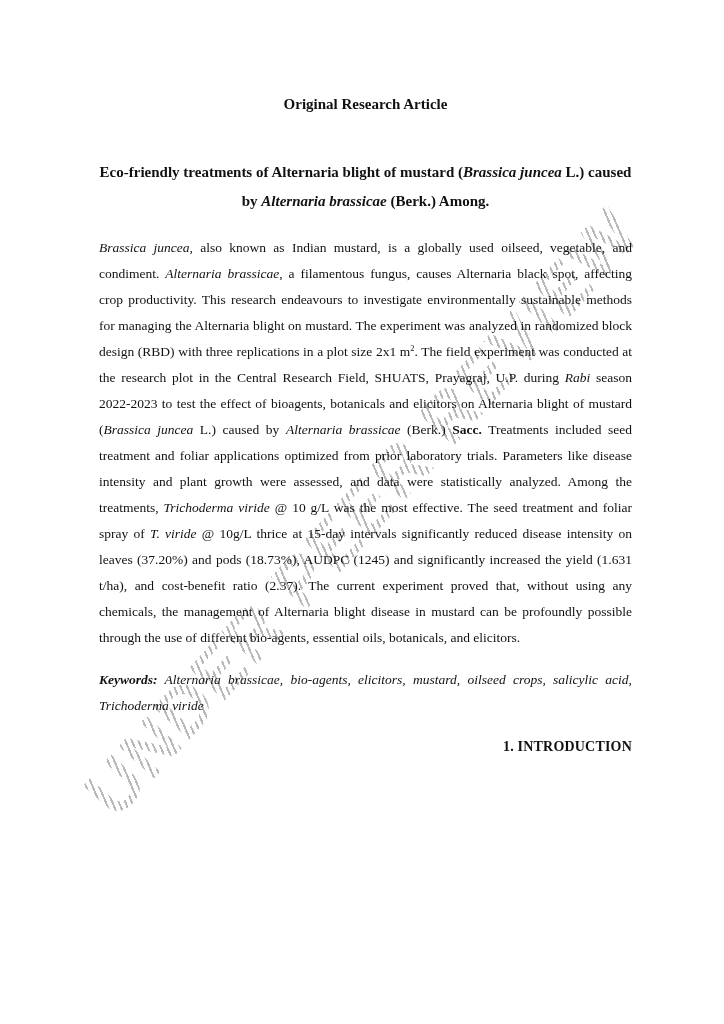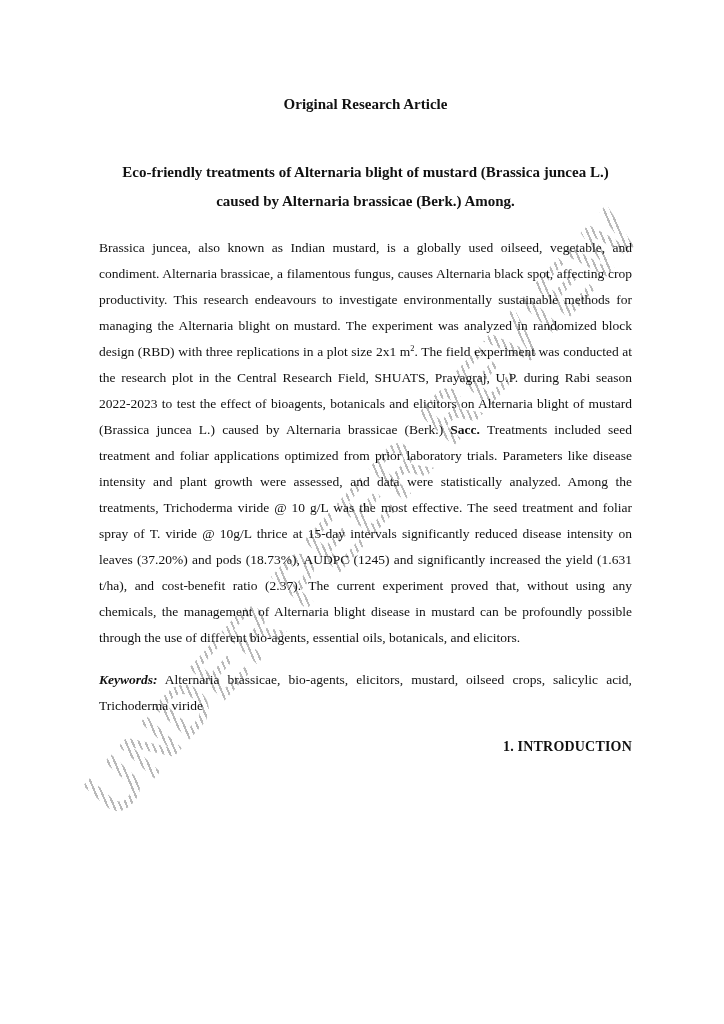--- a/index.html
+++ b/index.html
@@ -43,21 +43,21 @@
   .abstract-heading { margin-top: 87px; }
   .body-text {
     font-size: 13.5px;
     line-height: 26px;
     text-align: justify;
   }
   .abstract-text { margin-top: 19px; }
   .keywords { margin-top: 16px; }
   .intro-heading { margin-top: 20px; text-align: right; }
   .intro-text { margin-top: 8px; }
-  .i { }
+  .i { font-style: italic; }
   .b { font-weight: bold; }
   .bi { font-weight: bold; font-style: italic; }
   sup { font-size: 0.62em; line-height: 0; }
   .watermark {
     position: absolute;
     left: 50%;
     top: 50%;
     transform: translate(-50%, -50%) rotate(-48deg);
     white-space: nowrap;
     font-family: "Liberation Sans", sans-serif;

